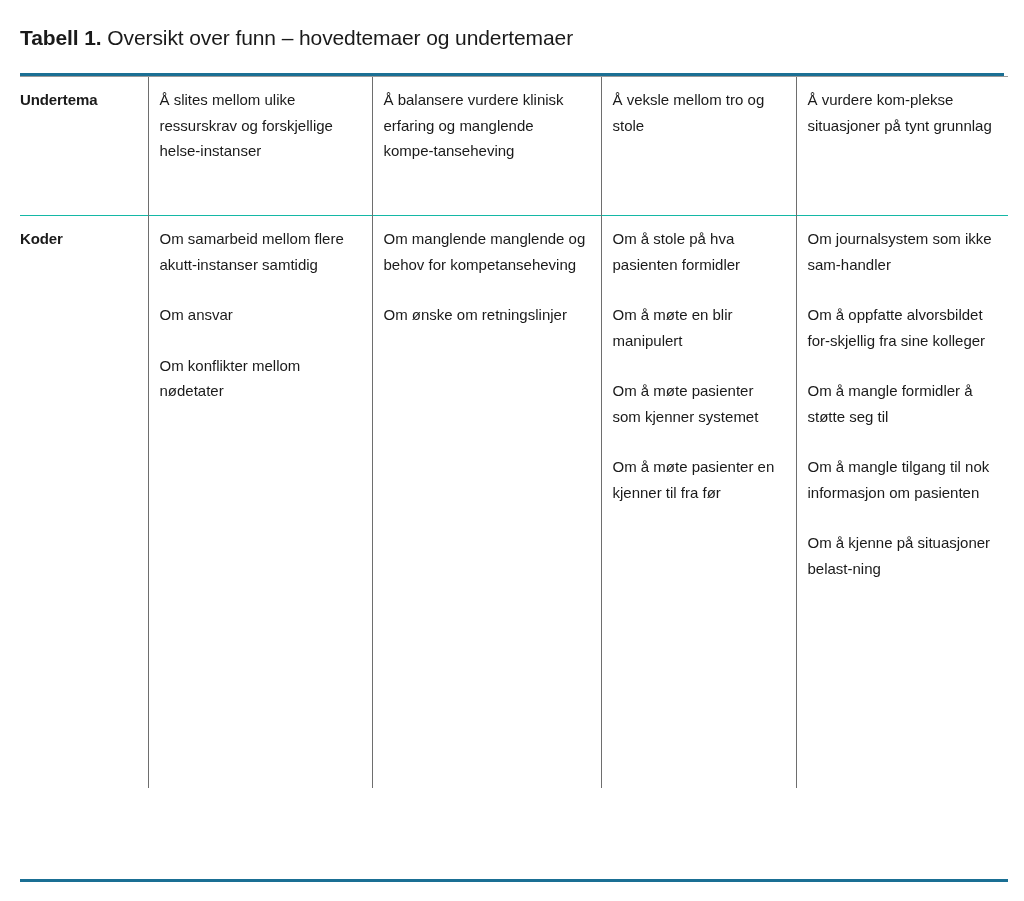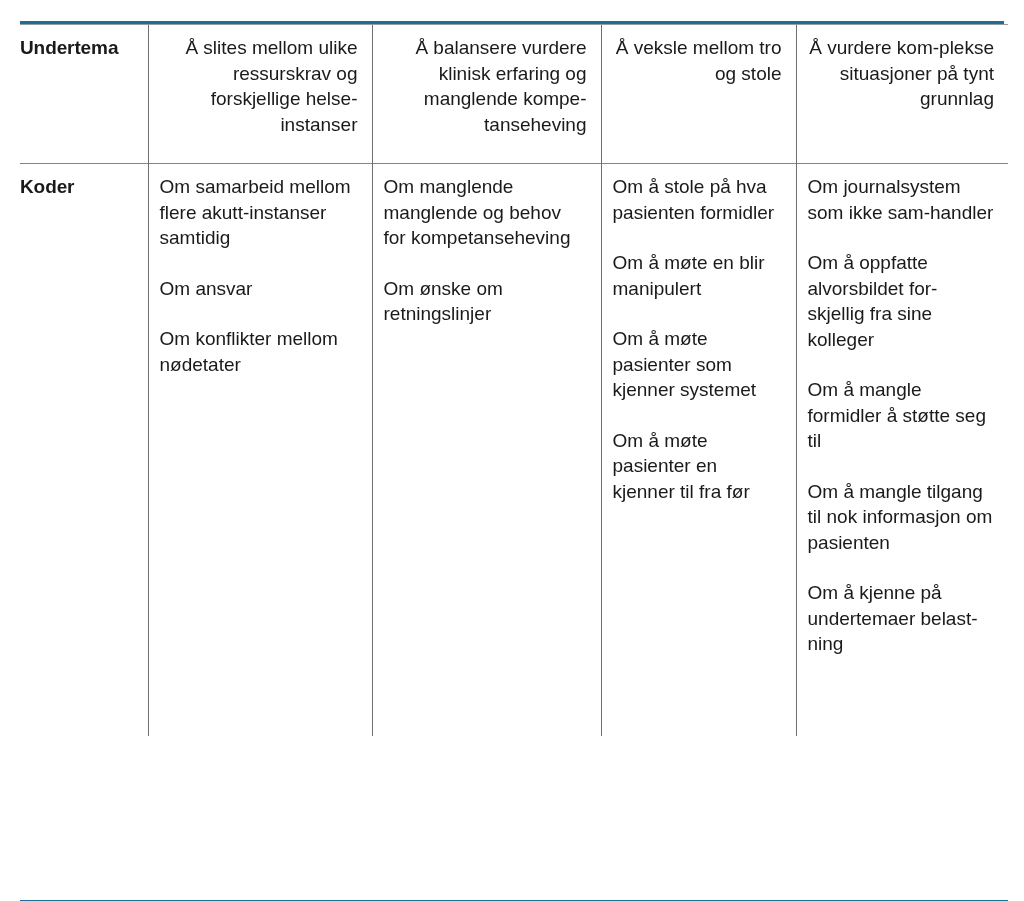--- a/index.html
+++ b/index.html
@@ -63,35 +63,35 @@
   }
   table.findings col.c-label { width: 128px; }
   table.findings col.c1      { width: 224px; }
   table.findings col.c2      { width: 229px; }
   table.findings col.c3      { width: 195px; }
   table.findings col.c4      { width: 212px; }
 
   table.findings td {
     vertical-align: top;
     padding: 0;
-    font-size: 19px;
+    font-size: 15px;
     line-height: 25.5px;
     border-top: 1px solid #9a9a9a;
     border-left: 1px solid #6e6e6e;
   }
   table.findings td.rowlabel {
     border-left: none;
     font-weight: bold;
     padding: 10px 10px 0 0;
     letter-spacing: -0.1px;
   }
   table.findings td.cell {
     padding: 10px 14px 0 11px;
   }
-  table.findings tr.row-undertema td.cell { height: 128px; text-align: right; }
+  table.findings tr.row-undertema td.cell { height: 128px; }
   table.findings tr.row-koder td.cell     { height: 562px; }
   table.findings tr.row-koder td { border-top: 1px solid #14b8a6; }
 
   .cell p {
     margin: 0 0 25px 0;
   }
   .cell p:last-child {
     margin-bottom: 0;
   }
   .cell p.single {
@@ -106,20 +106,24 @@
     top: 879px;
     height: 3px;
     background: #1a6f94;
   }
 </style>
 </head>
 <body>
 
 <div class="page">
 
+  <div class="caption">
+    <span class="cap-label">Tabell 1.</span>
+    <span class="cap-text">Oversikt over funn – hovedtemaer og undertemaer</span>
+  </div>
 
   <div class="rule-blue-top"></div>
 
 
   <table class="findings">
     <colgroup>
       <col class="c-label">
       <col class="c1">
       <col class="c2">
       <col class="c3">
@@ -156,21 +160,21 @@
           <p>Om å stole på hva pasienten formidler</p>
           <p>Om å møte en blir manipulert</p>
           <p>Om å møte pasienter som kjenner systemet</p>
           <p>Om å møte pasienter en kjenner til fra før</p>
         </td>
         <td class="cell">
           <p>Om journalsystem som ikke sam-handler</p>
           <p>Om å oppfatte alvorsbildet for-skjellig fra sine kolleger</p>
           <p>Om å mangle formidler å støtte seg til</p>
           <p>Om å mangle tilgang til nok informasjon om pasienten</p>
-          <p>Om å kjenne på undertemaer belast-ning</p>
+          <p>Om å kjenne på situasjoner belast-ning</p>
         </td>
       </tr>
     </tbody>
   </table>
 
   <div class="rule-blue-bottom"></div>
 
 </div>
 
 </body></html>

